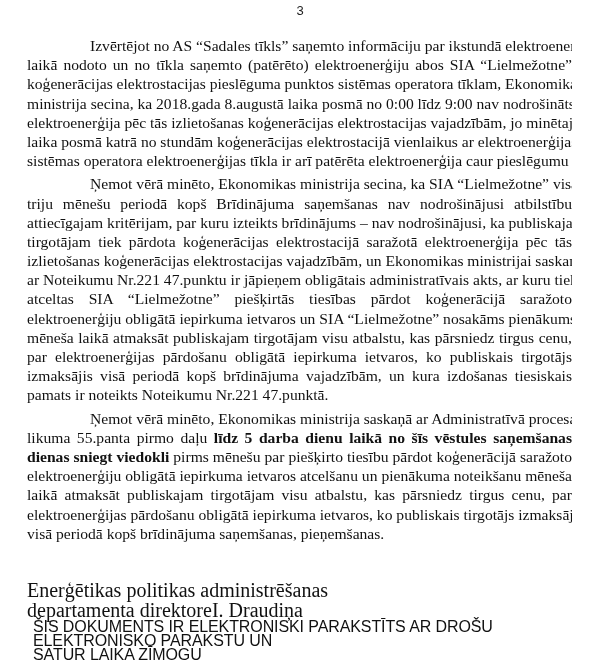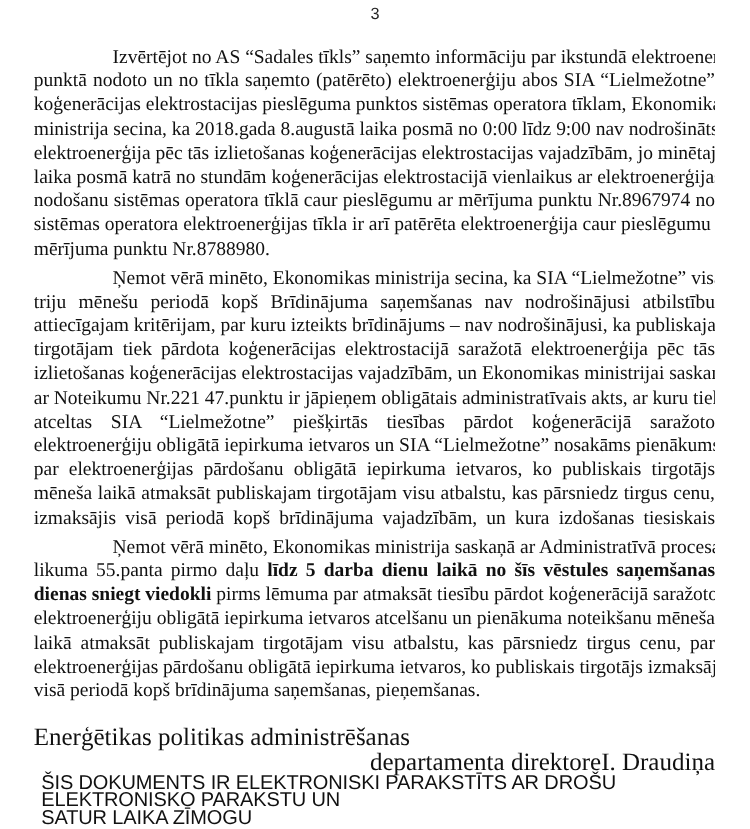--- a/index.html
+++ b/index.html
@@ -8,58 +8,57 @@
   .page-num { position: absolute; top: 3px; left: 0; width: 600px; text-align: center;
               font-family: "Liberation Sans", sans-serif; font-size: 13px; color: #222; }
   .body { position: absolute; left: 27px; top: 36px; width: 545px; }
   .line { display: block; height: 19.2px; line-height: 19.2px; font-size: 15.6px;
           white-space: nowrap; text-align: justify; text-align-last: justify; overflow: hidden; }
   .line.indent { padding-left: 63px; }
   .line.last { text-align-last: left; }
   .para { margin-bottom: 4px; }
   .b { font-weight: bold; }
   .sig { position: absolute; left: 27px; top: 581px; width: 545px; font-size: 20px; line-height: 19.5px; }
-  .sig-row { display: flex; justify-content: flex-end; }
+  .sig-row { display: flex; justify-content: flex-start; }
   .stamp { position: absolute; left: 33px; top: 620px; font-family: "Liberation Sans", sans-serif;
            font-size: 16px; line-height: 14px; color: #111; letter-spacing: -0.1px; }
 </style>
 </head>
 <body>
 
 <div class="page-num">3</div>
 
 <div class="body">
   <div class="para">
     <span class="line indent">Izvērtējot no AS “Sadales tīkls” saņemto informāciju par ikstundā elektroenerģijas</span>
-    <span class="line">punktā nodoto un no tīkla saņemto (patērēto) elektroenerģiju abos SIA “Lielmežotne”</span>
+    <span class="line">laikā nodoto un no tīkla saņemto (patērēto) elektroenerģiju abos SIA “Lielmežotne”</span>
     <span class="line">koģenerācijas elektrostacijas pieslēguma punktos sistēmas operatora tīklam, Ekonomikas</span>
     <span class="line">ministrija secina, ka 2018.gada 8.augustā laika posmā no 0:00 līdz 9:00 nav nodrošināts,</span>
     <span class="line">elektroenerģija pēc tās izlietošanas koģenerācijas elektrostacijas vajadzībām, jo minētajā</span>
     <span class="line">laika posmā katrā no stundām koģenerācijas elektrostacijā vienlaikus ar elektroenerģijas</span>
-    <span class="line">nodošanu sistēmas operatora tīklā caur pieslēgumu ar mērījuma punktu Nr.8967974 no</span>
     <span class="line">sistēmas operatora elektroenerģijas tīkla ir arī patērēta elektroenerģija caur pieslēgumu ar</span>
-    <span class="line last">mērījuma punktu Nr.8788980.</span>
   </div>
   <div class="para">
     <span class="line indent">Ņemot vērā minēto, Ekonomikas ministrija secina, ka SIA “Lielmežotne” visā</span>
     <span class="line">triju mēnešu periodā kopš Brīdinājuma saņemšanas nav nodrošinājusi atbilstību</span>
     <span class="line">attiecīgajam kritērijam, par kuru izteikts brīdinājums – nav nodrošinājusi, ka publiskajam</span>
     <span class="line">tirgotājam tiek pārdota koģenerācijas elektrostacijā saražotā elektroenerģija pēc tās</span>
     <span class="line">izlietošanas koģenerācijas elektrostacijas vajadzībām, un Ekonomikas ministrijai saskaņā</span>
     <span class="line">ar Noteikumu Nr.221 47.punktu ir jāpieņem obligātais administratīvais akts, ar kuru tiek</span>
     <span class="line">atceltas SIA “Lielmežotne” piešķirtās tiesības pārdot koģenerācijā saražoto</span>
     <span class="line">elektroenerģiju obligātā iepirkuma ietvaros un SIA “Lielmežotne” nosakāms pienākums</span>
+    <span class="line">mēneša laikā atmaksāt publiskajam tirgotājam visu atbalstu, kas pārsniedz tirgus cenu,</span>
     <span class="line">par elektroenerģijas pārdošanu obligātā iepirkuma ietvaros, ko publiskais tirgotājs</span>
-    <span class="line">mēneša laikā atmaksāt publiskajam tirgotājam visu atbalstu, kas pārsniedz tirgus cenu,</span>
     <span class="line">izmaksājis visā periodā kopš brīdinājuma vajadzībām, un kura izdošanas tiesiskais</span>
+    <span class="line last">pamats ir noteikts Noteikumu Nr.221 47.punktā.</span>
   </div>
   <div class="para">
     <span class="line indent"><span>Ņemot vērā minēto, Ekonomikas ministrija saskaņā ar Administratīvā procesa</span><span class="b"></span><span></span></span>
     <span class="line"><span>likuma 55.panta pirmo daļu </span><span class="b">līdz 5 darba dienu laikā no šīs vēstules saņemšanas</span><span></span></span>
-    <span class="line"><span></span><span class="b">dienas sniegt viedokli</span><span> pirms lēmuma par atmaksāt tiesību pārdot koģenerācijā saražoto</span></span>
+    <span class="line"><span></span><span class="b">dienas sniegt viedokli</span><span> pirms mēnešu par piešķirto tiesību pārdot koģenerācijā saražoto</span></span>
     <span class="line"><span>elektroenerģiju obligātā iepirkuma ietvaros atcelšanu un pienākuma noteikšanu mēneša</span><span class="b"></span><span></span></span>
     <span class="line"><span>laikā atmaksāt publiskajam tirgotājam visu atbalstu, kas pārsniedz tirgus cenu, par</span><span class="b"></span><span></span></span>
     <span class="line"><span>elektroenerģijas pārdošanu obligātā iepirkuma ietvaros, ko publiskais tirgotājs izmaksājis</span><span class="b"></span><span></span></span>
     <span class="line last"><span>visā periodā kopš brīdinājuma saņemšanas, pieņemšanas.</span><span class="b"></span><span></span></span>
   </div>
 </div>
 
 <div class="sig">
   <div>Enerģētikas politikas administrēšanas</div>
   <div class="sig-row">

